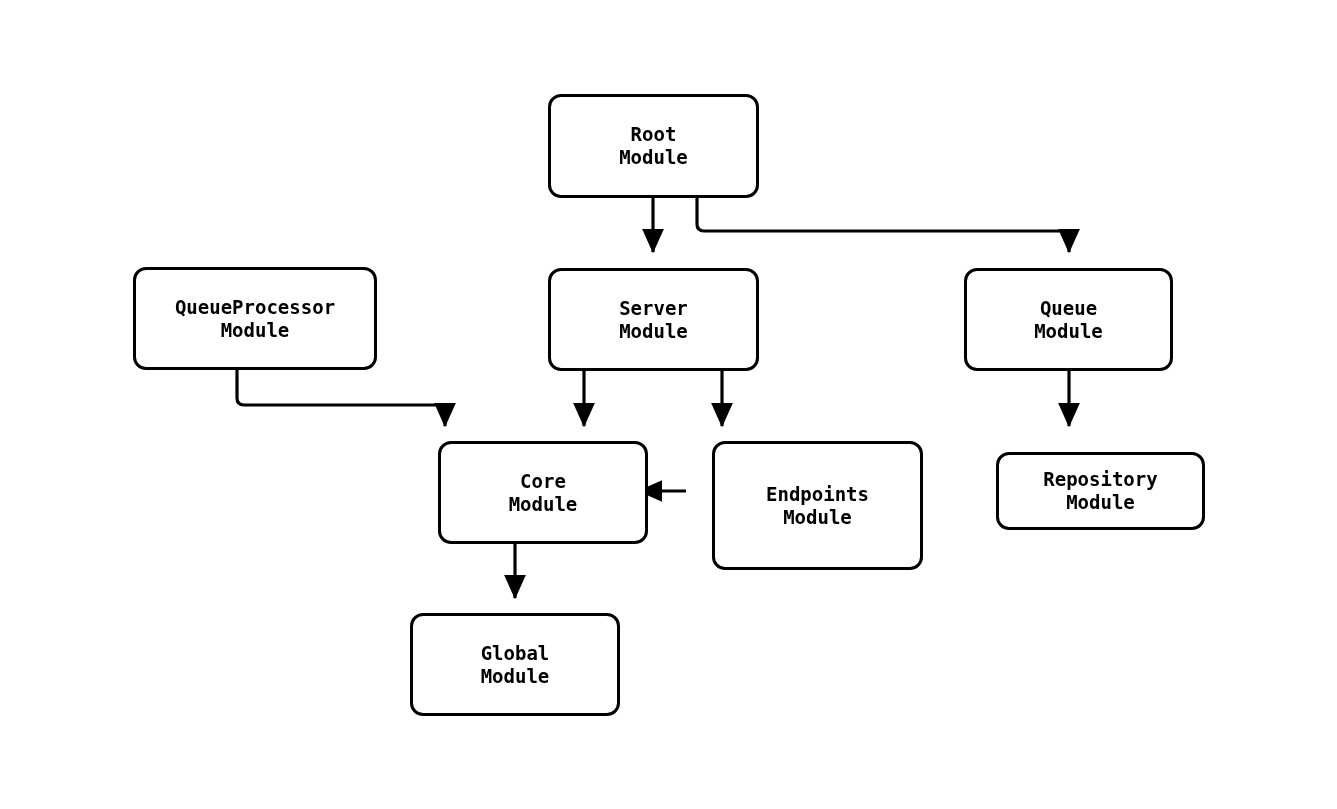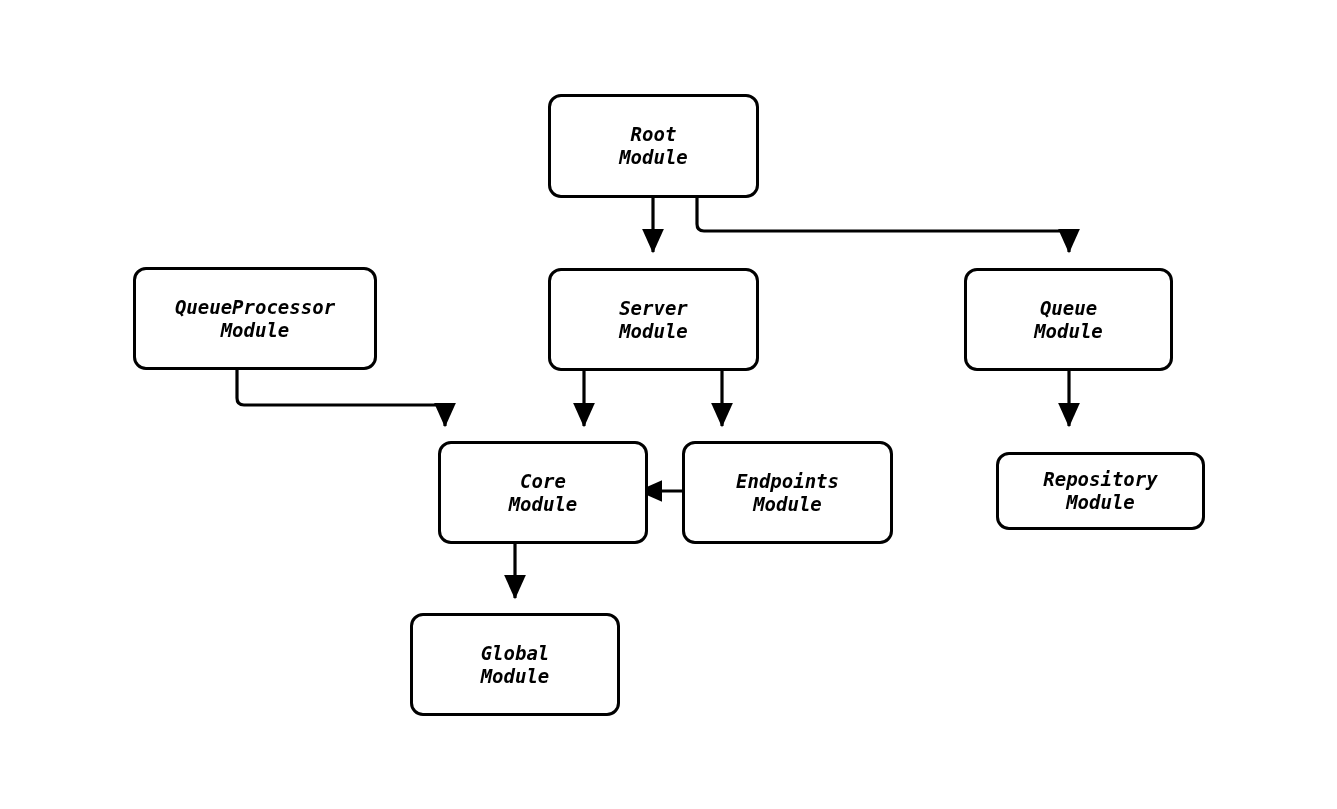--- a/index.html
+++ b/index.html
@@ -12,21 +12,20 @@
     width: 1337px;
     height: 809px;
     overflow: hidden;
     font-family: "DejaVu Sans Mono", "Liberation Mono", monospace;
   }
   #diagram-root {
     position: relative;
     width: 1337px;
     height: 809px;
     background: #ffffff;
-    font-style: italic;
   }
   #edge-layer {
     position: absolute;
     left: 0;
     top: 0;
     width: 1337px;
     height: 809px;
   }
   .node {
     position: absolute;
@@ -98,21 +97,21 @@
   <div class="node" style="left:964px; top:268px; width:209px; height:103px;">
     <div class="node-label">Queue</div>
     <div class="node-label">Module</div>
   </div>
 
   <div class="node" style="left:410px; top:441px; width:210px; height:103px;margin-left:28px;">
     <div class="node-label">Core</div>
     <div class="node-label">Module</div>
   </div>
 
-  <div class="node" style="left:682px; top:441px; width:211px; height:103px;">
+  <div class="node" style="left:712px; top:441px; width:211px; height:129px;">
     <div class="node-label">Endpoints</div>
     <div class="node-label">Module</div>
   </div>
 
   <div class="node" style="left:964px; top:452px; width:209px; height:78px;margin-left:32px;">
     <div class="node-label">Repository</div>
     <div class="node-label">Module</div>
   </div>
 
   <div class="node" style="left:410px; top:613px; width:210px; height:103px;">

